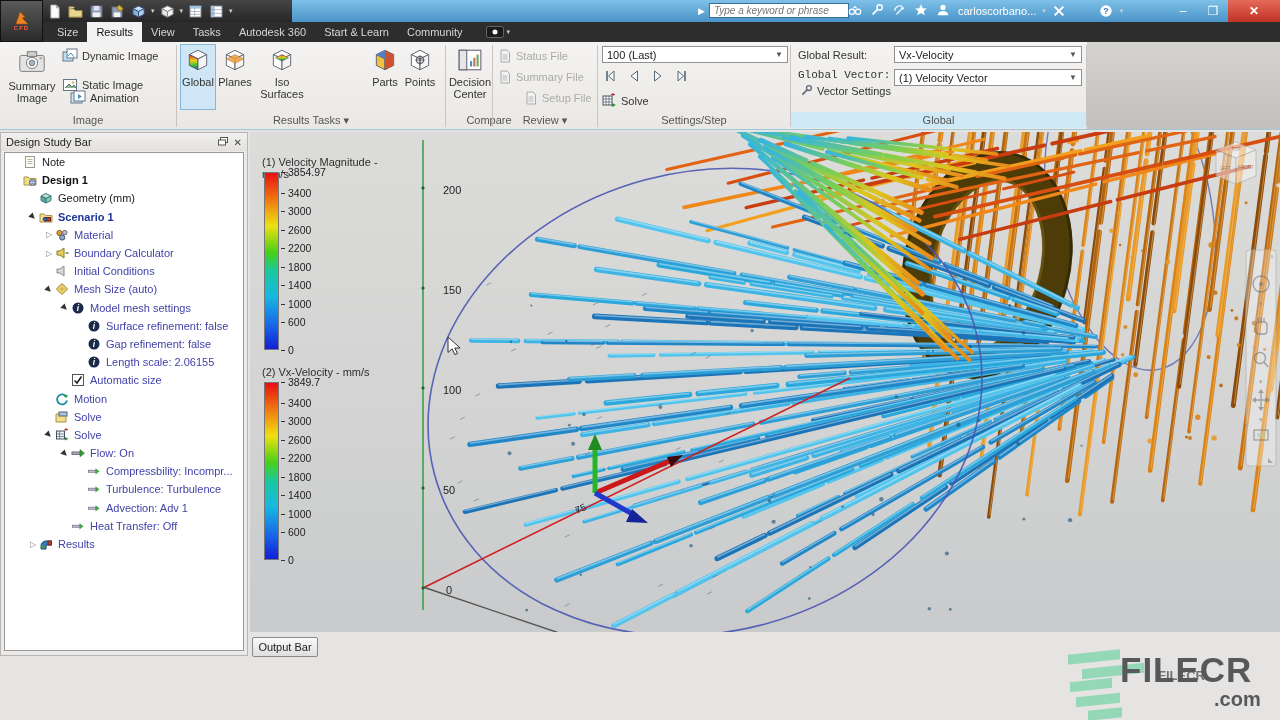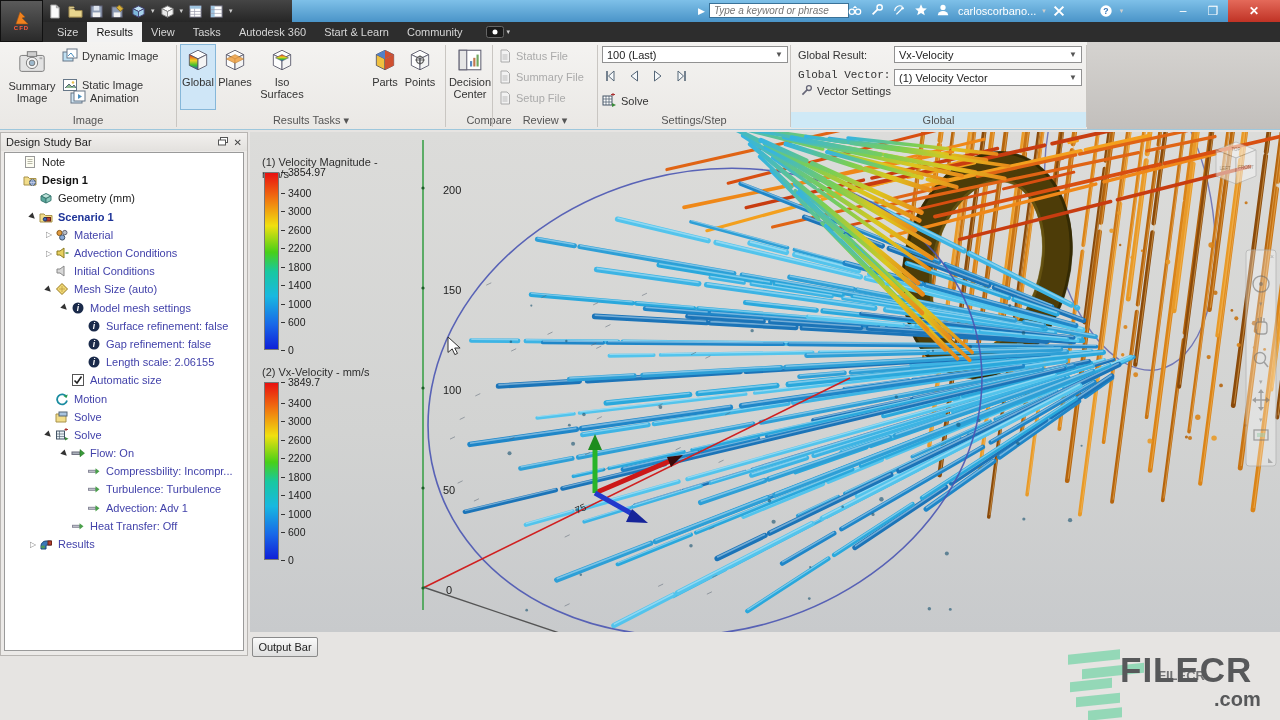--- a/index.html
+++ b/index.html
@@ -428,21 +428,21 @@
     </div>
     <div class="small-item disabled" style="left: 498px; top: 26px;">
       <span style="display: inline-flex; width: 14px; height: 14px; align-items: center; justify-content: center;">
         <svg width="14" height="14" viewBox="0 0 14 14" style="width: 100%; height: 100%;">
           <path d="M3 1h6l2.5 2.5V13H3z" fill="#f2f2f2" stroke="#aaa"></path>
           <path d="M4.5 6h5M4.5 8h5M4.5 10h5" stroke="#bbb"></path>
         </svg>
       </span>
       <span>Summary File</span>
     </div>
-    <div class="small-item disabled" style="left: 498px; top: 47px; text-align: right;">
+    <div class="small-item disabled" style="left: 524px; top: 47px; text-align: right;">
       <span style="display: inline-flex; width: 14px; height: 14px; align-items: center; justify-content: center;">
         <svg width="14" height="14" viewBox="0 0 14 14" style="width: 100%; height: 100%;">
           <path d="M3 1h6l2.5 2.5V13H3z" fill="#f2f2f2" stroke="#aaa"></path>
           <path d="M4.5 6h5M4.5 8h5M4.5 10h5" stroke="#bbb"></path>
         </svg>
       </span>
       <span>Setup File</span>
     </div>
   </div>
 
@@ -514,21 +514,21 @@
         <span class="t-link">Material</span>
       </div>
       <div class="trow" style="padding-left: 38px;">
         <span class="caret">▷</span>
         <span class="ticon">
           <svg viewBox="0 0 14 14">
             <path d="M2 5v4h3l4 3V2L5 5Z" fill="#e8d060" stroke="#8a7a20"></path>
             <path d="M10.5 7h3" stroke="#3a8a3a" stroke-width="1.4"></path>
           </svg>
         </span>
-        <span class="t-link">Advection Conditions</span>
+        <span class="t-link">Boundary Calculator</span>
       </div>
       <div class="trow" style="padding-left: 38px;">
         <span class="caret"></span>
         <span class="ticon">
           <svg viewBox="0 0 14 14">
             <path d="M2 5v4h3l4 3V2L5 5Z" fill="#d8d8d8" stroke="#888"></path>
           </svg>
         </span>
         <span class="t-link">Initial Conditions</span>
       </div>

